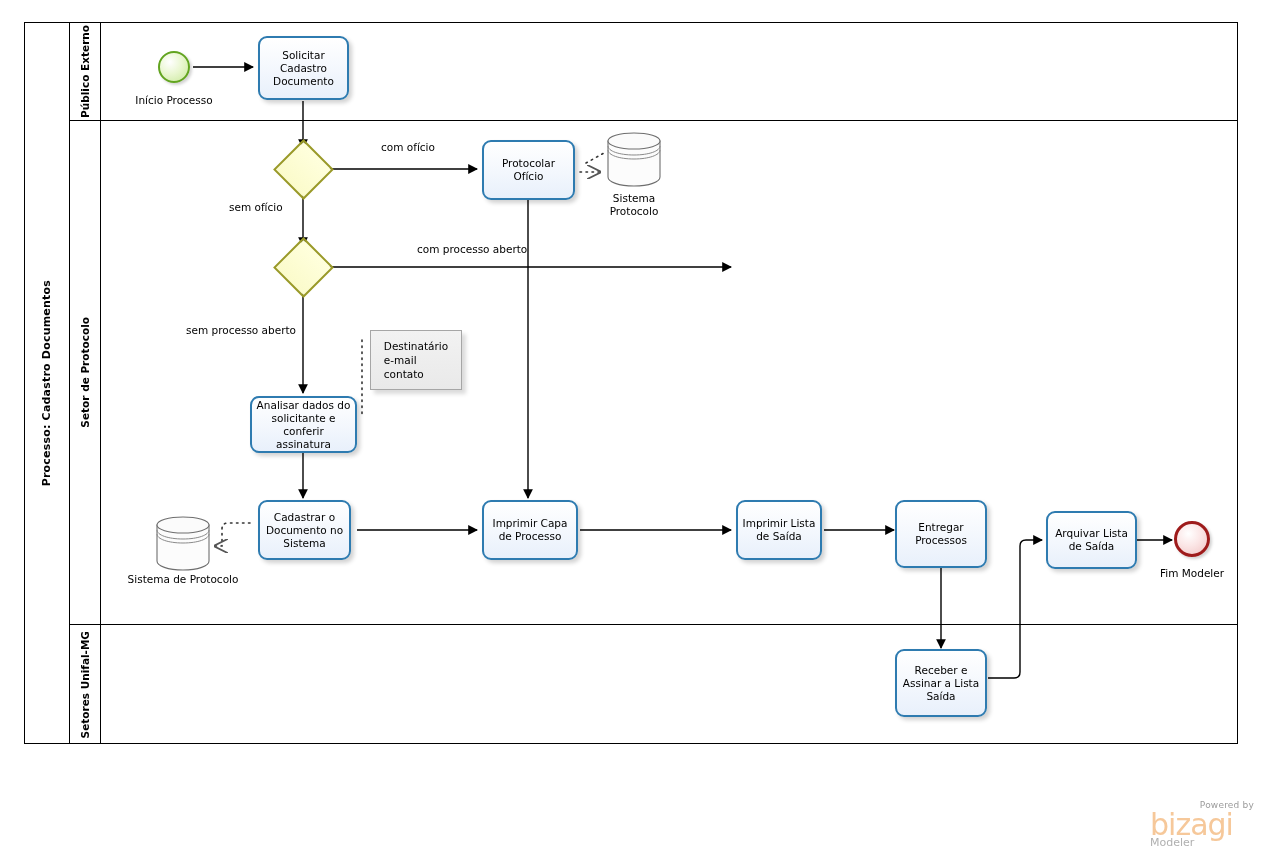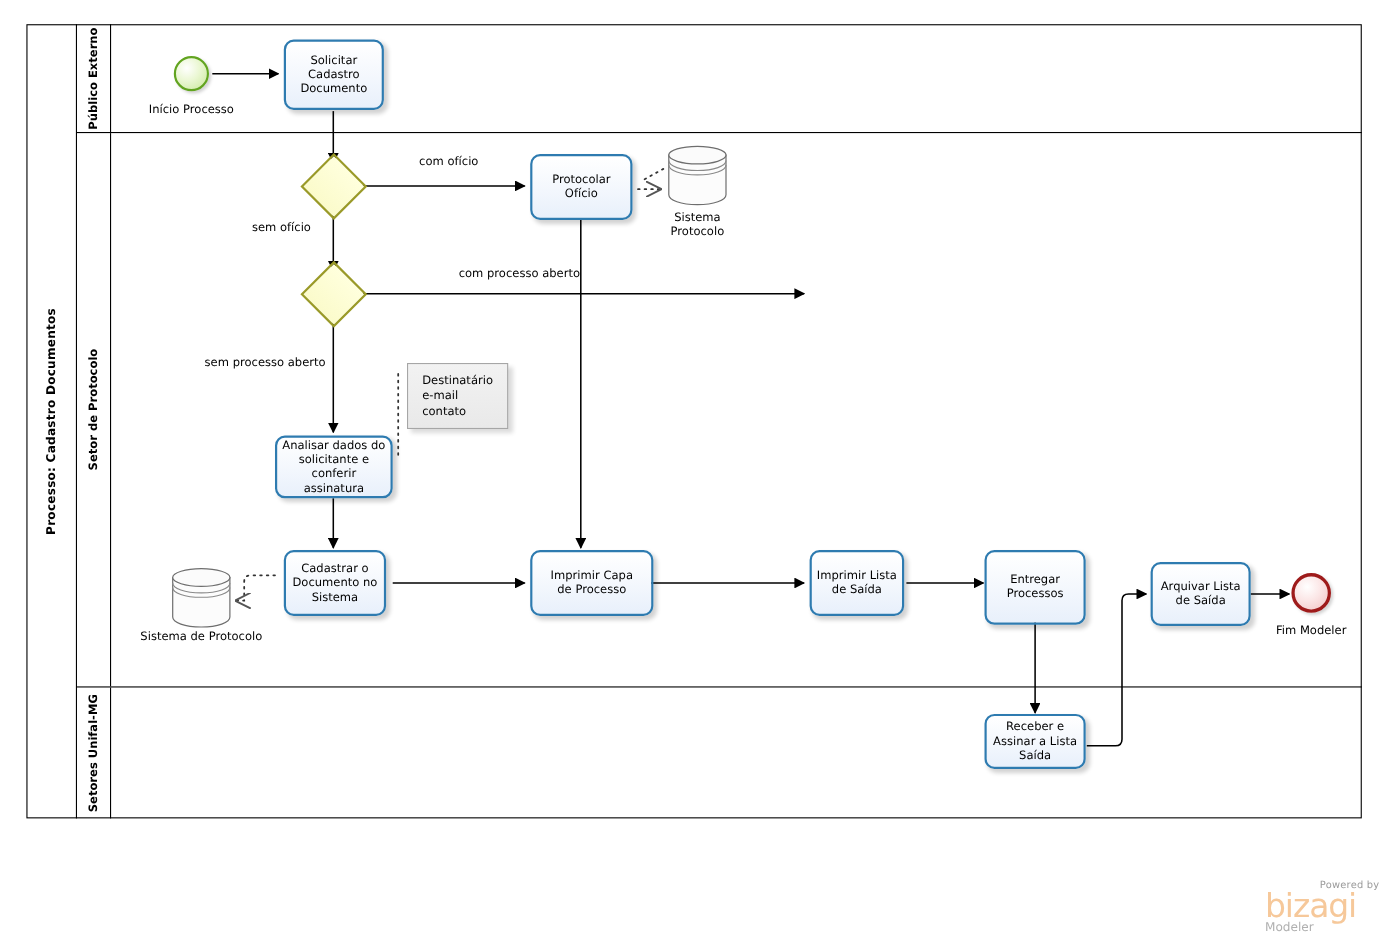--- a/index.html
+++ b/index.html
@@ -345,21 +345,21 @@
     </svg>
   </div>
   <div class="ds-label" style="left:110px; top:573px; width:146px;">Sistema de Protocolo</div>
 
   <div class="task" style="left:258px; top:500px; width:93px; height:60px;">
     <span>Cadastrar o
 Documento no
 Sistema</span>
   </div>
 
-  <div class="task" style="left:482px; top:500px; width:112px; height:60px;">
+  <div class="task" style="left:482px; top:500px; width:96px; height:60px;">
     <span>Imprimir Capa
 de Processo</span>
   </div>
 
   <div class="task" style="left:736px; top:500px; width:86px; height:60px;">
     <span>Imprimir Lista
 de Saída</span>
   </div>
 
   <div class="task" style="left:895px; top:500px; width:92px; height:68px;">
@@ -368,21 +368,21 @@
   </div>
 
   <div class="task" style="left:1046px; top:511px; width:91px; height:58px;">
     <span>Arquivar Lista
 de Saída</span>
   </div>
 
   <div class="event end" style="left:1174px; top:521px; width:36px; height:36px;"></div>
   <div class="event-label" style="left:1137px; top:567px; width:110px;">Fim Modeler</div>
 
-  <div class="task" style="left:895px; top:649px; width:92px; height:50px;">
+  <div class="task" style="left:895px; top:649px; width:92px; height:68px;">
     <span>Receber e
 Assinar a Lista
 Saída</span>
   </div>
 
   <div class="logo" style="left:1150px; top:800px; width:104px;">
     <div class="powered">Powered by</div>
     <div class="brand">bizagi</div>
     <div class="modeler">Modeler</div>
   </div>

